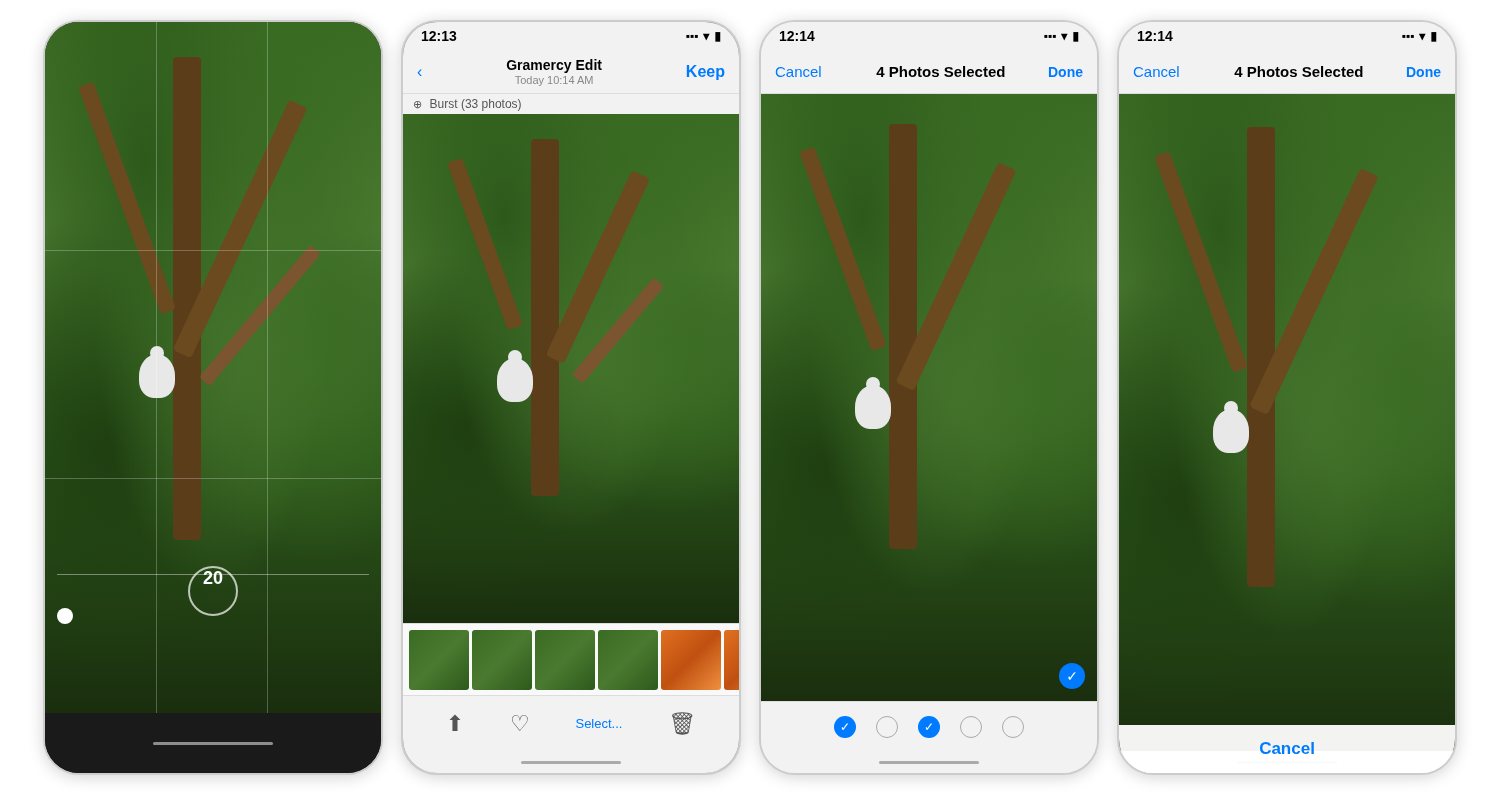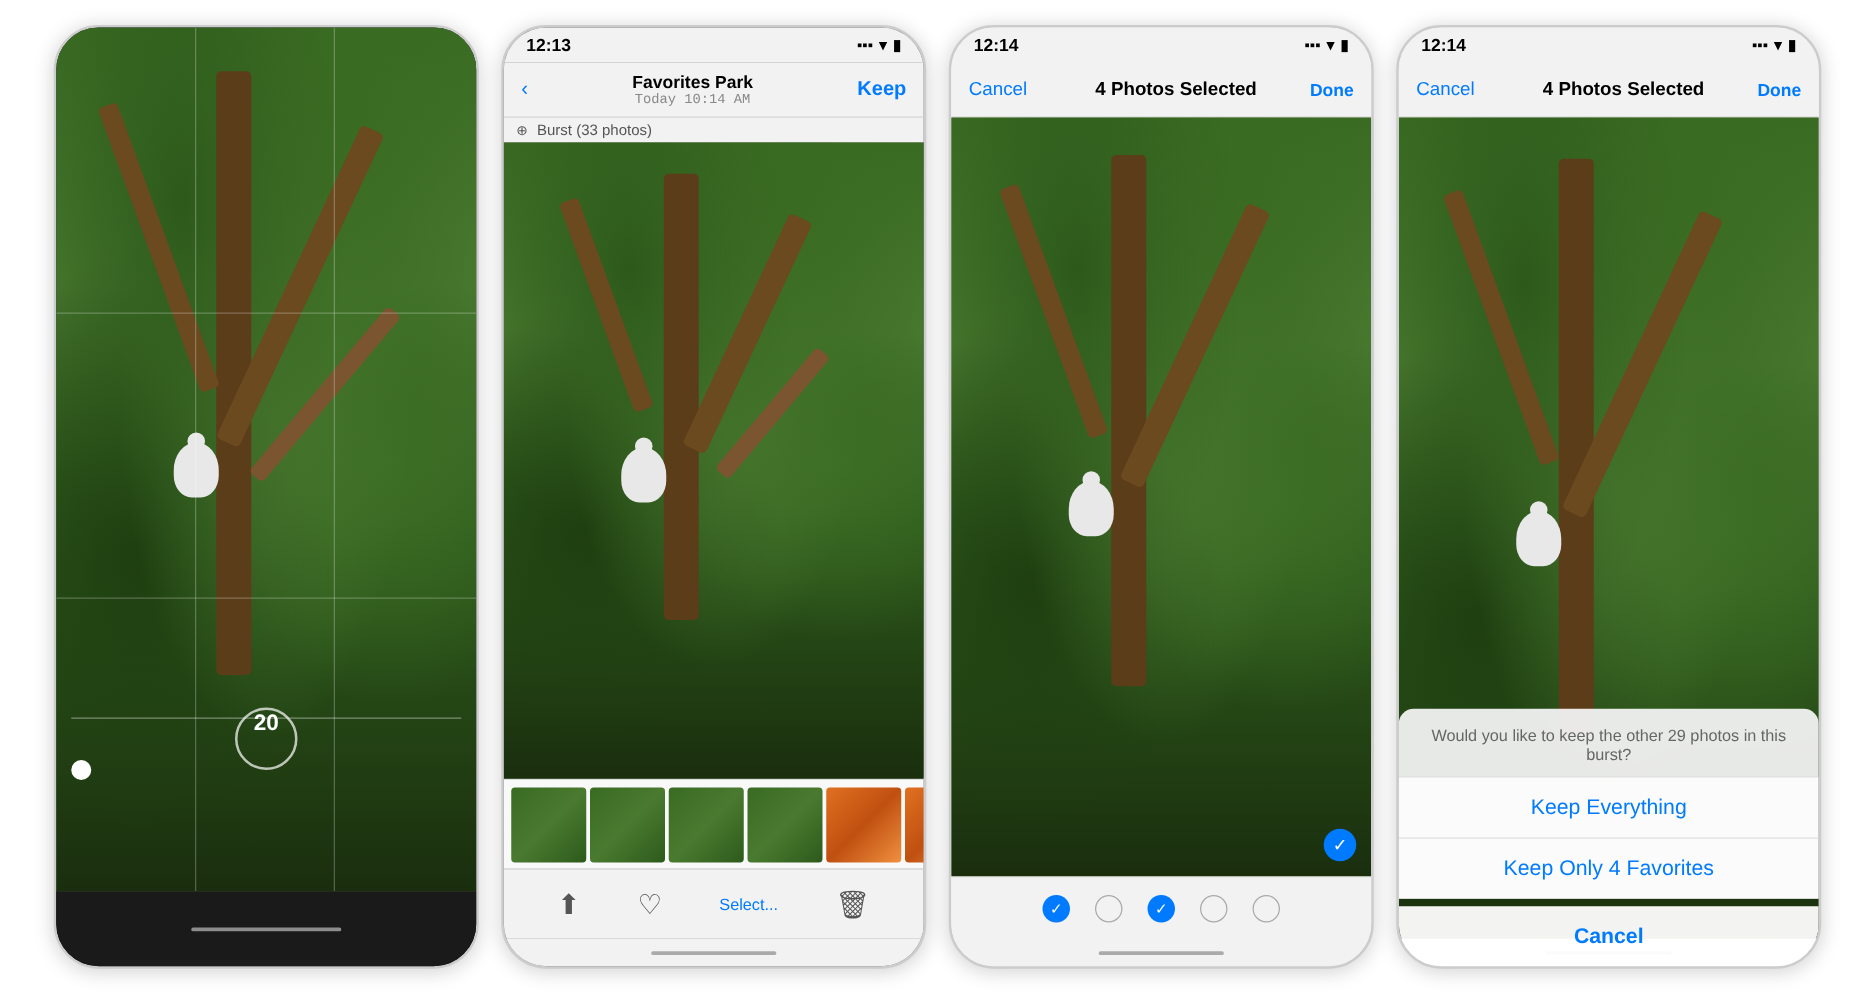--- a/index.html
+++ b/index.html
@@ -49,21 +49,21 @@
       height: 44px;
       display: flex;
       align-items: center;
       justify-content: space-between;
       padding: 0 14px;
       border-bottom: 1px solid #ddd;
       flex-shrink: 0;
     }
     .nav-bar .back-btn { color: #007aff; font-size: 16px; display: flex; align-items: center; gap: 3px; }
     .nav-bar .nav-title { text-align: center; font-size: 14px; font-weight: 600; color: #000; line-height: 1.2; }
-    .nav-bar .nav-title-sub { font-size: 11px; font-weight: 400; color: #888; font-family: Liberation Mono, monospace; }
+    .nav-bar .nav-title-sub { font-size: 11px; font-weight: 400; color: #888; }
     .nav-bar .nav-action { color: #007aff; font-size: 16px; font-weight: 600; }
     .nav-bar .nav-cancel { color: #007aff; font-size: 15px; }
     .nav-bar .nav-done { color: #007aff; font-size: 14px; font-weight: 600; }
     .nav-bar .nav-photos-selected { font-size: 15px; font-weight: 600; color: #000; margin-left: 12px; }
 
     
     .photo-main {
       flex: 1;
       background: #5a7a45;
       overflow: hidden;
@@ -376,21 +376,21 @@
       <span>▾</span>
       <span>▮</span>
     </div>
   </div>
 
   <div class="nav-bar">
     <span class="back-btn">
       <span>‹</span>
     </span>
     <div style="text-align:center;">
-      <div class="nav-title">Favorites Park</div>
+      <div class="nav-title">Gramercy Edit</div>
       <div class="nav-title-sub">Today 10:14 AM</div>
     </div>
     <span class="nav-action">Keep</span>
   </div>
 
   <div class="burst-label-bar">
     <span style="font-size:11px;">⊕</span>
     <span style="font-size:12px;color:#555;margin-left:4px;">Burst (33 photos)</span>
   </div>
 
@@ -484,23 +484,18 @@
   <div class="photo-main" style="position:relative;">
     <div class="tree-photo">
       <div class="trunk" style="width:28px;height:70%;top:5%;left:38%;background:#5c3d1a;"></div>
       <div class="trunk" style="width:20px;height:40%;top:10%;left:55%;transform:rotate(25deg);background:#6b4a20;"></div>
       <div class="trunk" style="width:16px;height:35%;top:8%;left:22%;transform:rotate(-20deg);background:#6b4a20;"></div>
       <div class="bird"></div>
     </div>
   </div>
 
   <div class="action-sheet">
-    <div class="action-sheet-content">
-      <div class="action-sheet-message">Would you like to keep the other 29 photos in this burst?</div>
-      <div class="action-sheet-btn">Keep Everything</div>
-      <div class="action-sheet-btn">Keep Only 4 Favorites</div>
-    </div>
     <div class="action-sheet-cancel">Cancel</div>
   </div>
   <div class="home-indicator">
     <div style="width:100px;height:3px;background:#aaa;border-radius:2px;"></div>
   </div>
 </div>
 
 </body></html>

